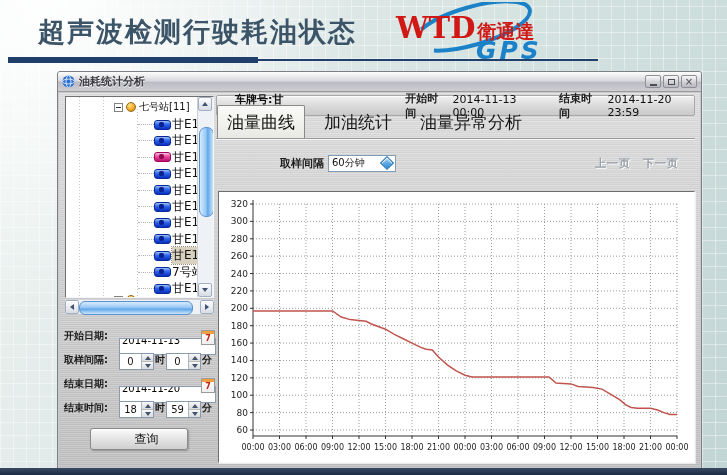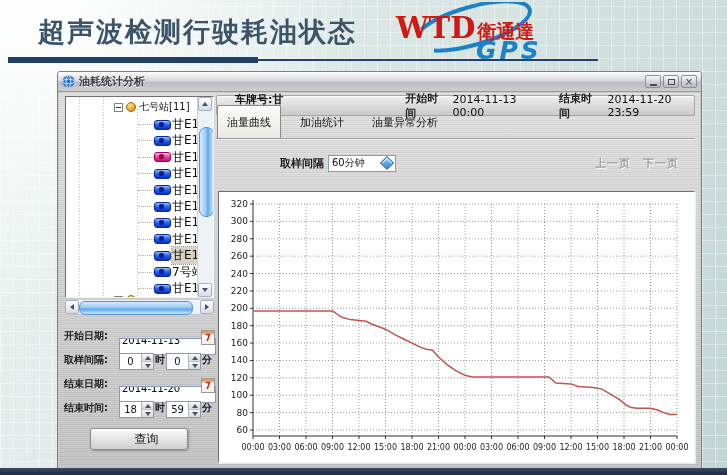--- a/index.html
+++ b/index.html
@@ -93,21 +93,21 @@
     font-size:12px;color:#101010;text-align:center;line-height:20px;padding-left:15px;}
   
   .veh-header{position:absolute;left:157px;top:2px;width:479px;height:21px;display:flex;align-items:center;
     border:1px solid #a8a8a8;border-radius:2px;box-sizing:border-box;
     background:linear-gradient(180deg,#f1f1f1,#d9d9d9 55%,#c9c9c9);box-shadow:inset 0 1px 0 #fcfcfc;}
   .plate{margin-left:18px;font-size:11px;font-weight:bold;color:#101010;}
   .hdr-lbl{font-size:11px;font-weight:bold;color:#202020;}
   .hdr-val{font-size:11px;color:#101010;}
   .tabs{position:absolute;left:157px;top:26px;width:479px;height:19px;border-bottom:1px solid #97979c;
     box-shadow:0 1px 0 rgba(255,255,255,.75);display:flex;align-items:flex-end;}
-  .tab{height:19px;display:flex;align-items:center;padding:16px 9px;font-size:11px;color:#141414;box-sizing:border-box;}
+  .tab{height:19px;display:flex;align-items:center;padding:16px 9px;font-size:17px;color:#141414;box-sizing:border-box;}
   .tab.active{background:linear-gradient(180deg,#fafaf8,#e9e9e4);border:1px solid #8a8a8a;border-bottom:none;
     border-radius:2px 2px 0 0;margin-left:1px;}
   .tab + .tab{margin-left:10px;}
   .records{position:absolute;left:157px;top:57px;width:479px;height:26px;display:flex;align-items:center;}
   .summary{margin-left:13px;font-size:11px;font-weight:bold;color:#1d1d1d;}
   .int-lbl{margin-left:64px;font-size:11px;font-weight:bold;color:#1d1d1d;}
   .combo{margin-left:4px;width:68px;height:17px;background:#fff;border:1px solid #7f9db9;box-sizing:border-box;
     position:relative;display:flex;align-items:center;}
   .combo .cval{font-size:10px;color:#111;padding-left:3px;}
   .diamond-btn{position:absolute;right:1px;top:1px;width:15px;height:13px;display:flex;align-items:center;justify-content:center;}

